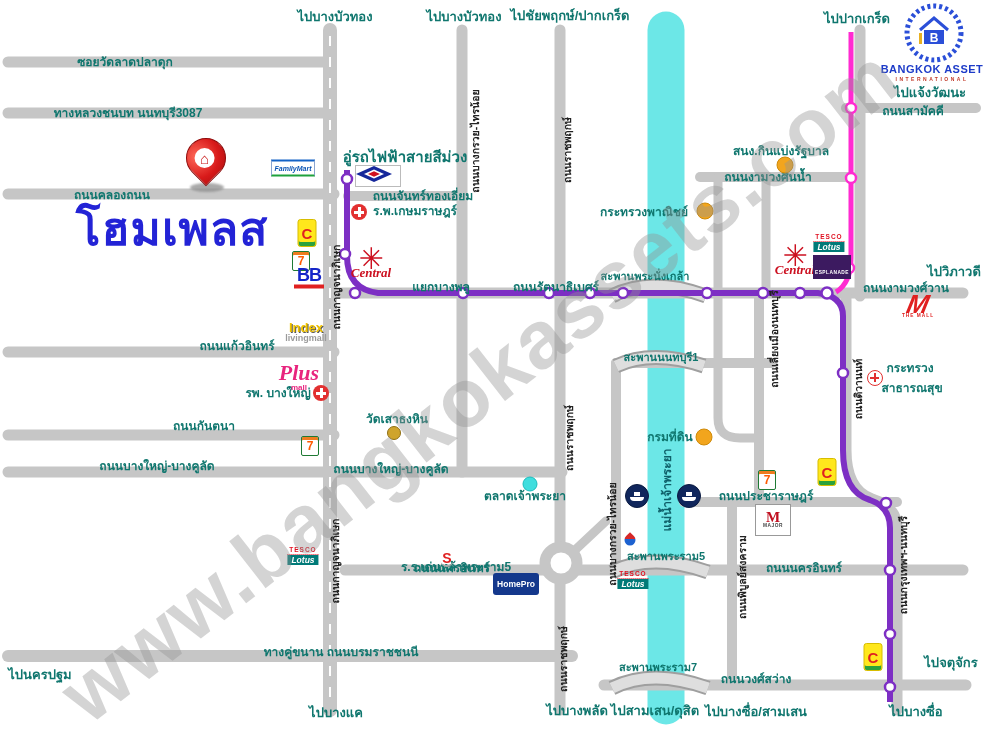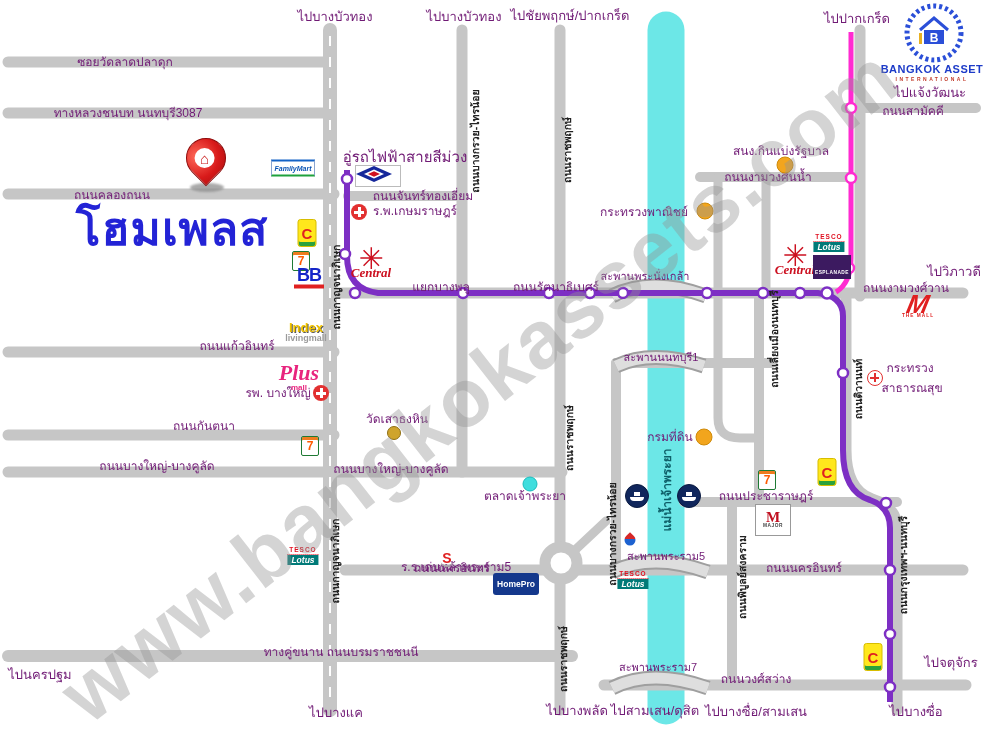--- a/index.html
+++ b/index.html
@@ -1,20 +1,20 @@
 <!DOCTYPE html>
 <html><head>
 <meta charset="utf-8">
 <style>
   html,body{margin:0;padding:0;background:#fff;}
   .stage{position:relative;width:983px;height:734px;background:#fff;overflow:hidden;
          font-family:"Liberation Sans","DejaVu Sans",sans-serif;}
   .stage svg{position:absolute;left:0;top:0;z-index:1;}
-  .lbl{position:absolute;transform:translate(-50%,-50%);font-weight:normal;font-size:12px;
-       color:#701a75;white-space:nowrap;z-index:10;line-height:1.05;text-align:center;}
+  .lbl{position:absolute;transform:translate(-50%,-50%);font-weight:bold;font-size:12px;
+       color:#0f766e;white-space:nowrap;z-index:10;line-height:1.05;text-align:center;}
   .dir{font-size:13px;}
   .vl{position:absolute;transform:translate(-50%,-50%) rotate(-90deg);font-weight:bold;
       font-size:10.5px;color:#222;white-space:nowrap;z-index:10;}
   .riverlbl{color:#0e5f68;font-size:12px;z-index:11;}
   .logo{position:absolute;transform:translate(-50%,-50%);z-index:12;text-align:center;line-height:1;}
   
   .pin{position:absolute;left:186px;top:138px;width:38px;height:38px;z-index:15;
        background:radial-gradient(circle at 35% 30%,#ff6a5a,#d81a1a 60%,#a80f0f);
        border:1px solid #8f0b0b;border-radius:50% 50% 50% 0;transform:rotate(-45deg);}
   .pin .hole{position:absolute;left:8px;top:8px;width:20px;height:20px;background:#fff;

